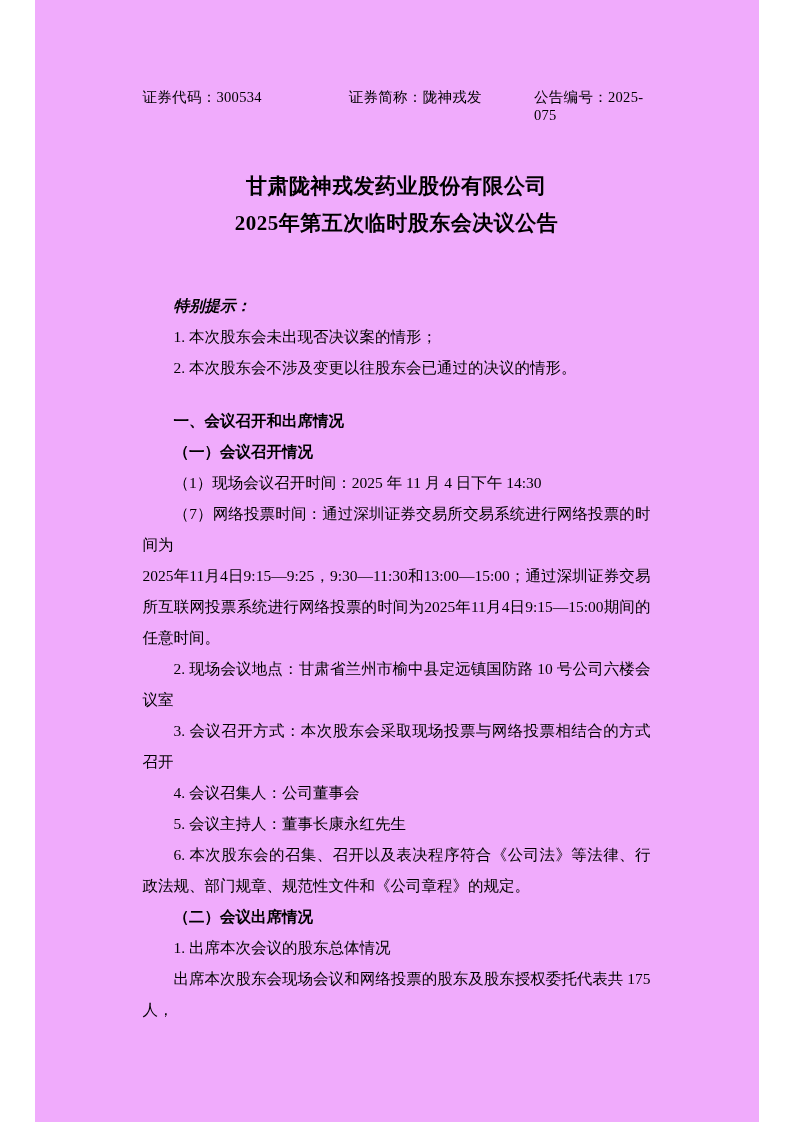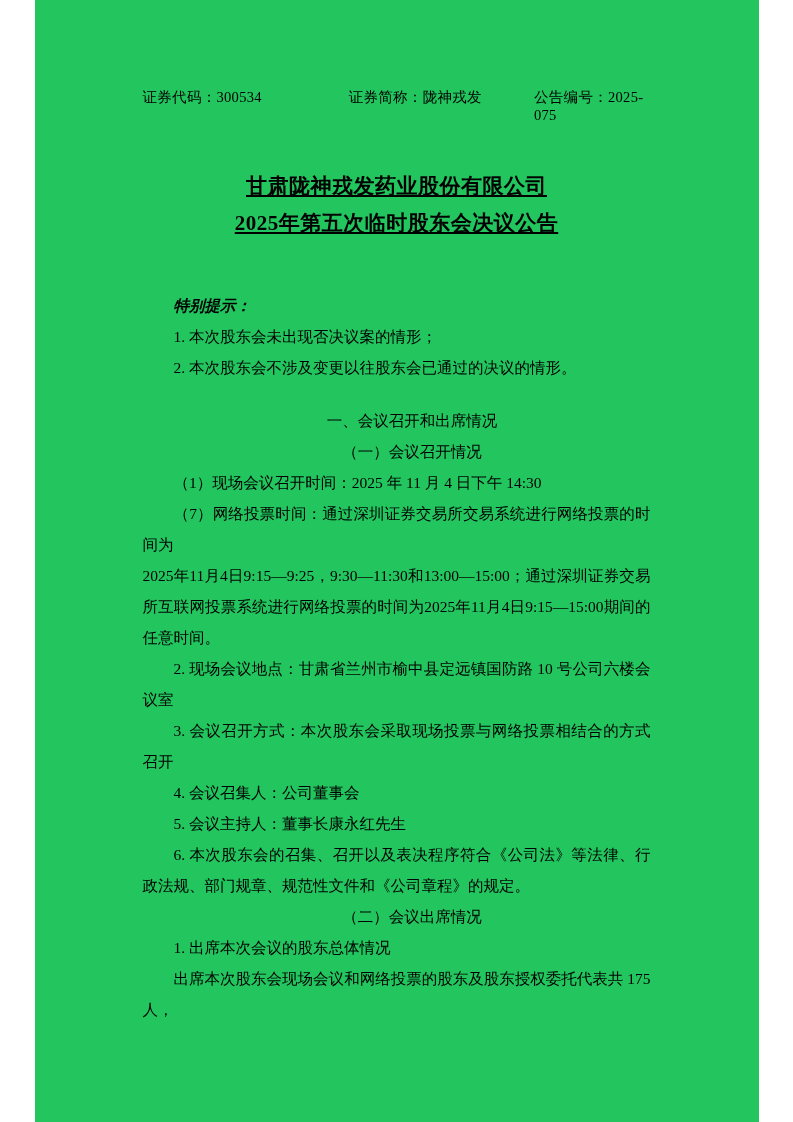--- a/index.html
+++ b/index.html
@@ -9,21 +9,21 @@
   }
   body {
     font-family: "Liberation Serif", "DejaVu Serif", serif;
     color: #000000;
   }
   .page {
     position: relative;
     width: 724px;
     height: 1122px;
     margin: 0 auto;
-    background: #22c55e;
+    background: #f0abfc;
     box-sizing: border-box;
     padding: 88px 108px 60px 108px;
     overflow: hidden;
   }
   .header-line {
     display: flex;
     justify-content: flex-start;
     align-items: baseline;
     font-size: 14.5px;
     letter-spacing: 0.3px;
@@ -33,21 +33,20 @@
   .header-line .h-abbr { width: 210px; margin-left: 12px; }
   .header-line .h-num  { width: auto; }
 
   .doc-title {
     text-align: center;
     font-weight: bold;
     font-size: 21px;
     line-height: 1.75;
     letter-spacing: 0.5px;
     margin: 0;
-    text-decoration: underline;
   }
   .doc-title .t2 { display: block; }
 
   .notice {
     font-weight: bold;
     font-size: 15.5px;
     line-height: 2.0;
     margin: 28px 0 0 0;
     text-align: justify;
     text-justify: inter-ideograph;
@@ -67,26 +66,25 @@
     font-size: 15.5px;
     line-height: 2.0;
     margin: 0;
     text-align: justify;
     text-justify: inter-ideograph;
   }
   p.body.ind1 { text-indent: 2em; }
   p.body.ind0 { text-indent: 0; }
 
   .head1, .head2 {
-    font-weight: normal;
+    font-weight: bold;
     font-size: 15.5px;
     line-height: 2.0;
     margin: 0;
     text-indent: 2em;
-    text-align: center;
   }
   .gap-lg { height: 22px; }
 </style>
 </head>
 <body>
 
 <div class="page">
 
   <div class="header-line">
     <span class="h-code">证券代码：300534</span>

